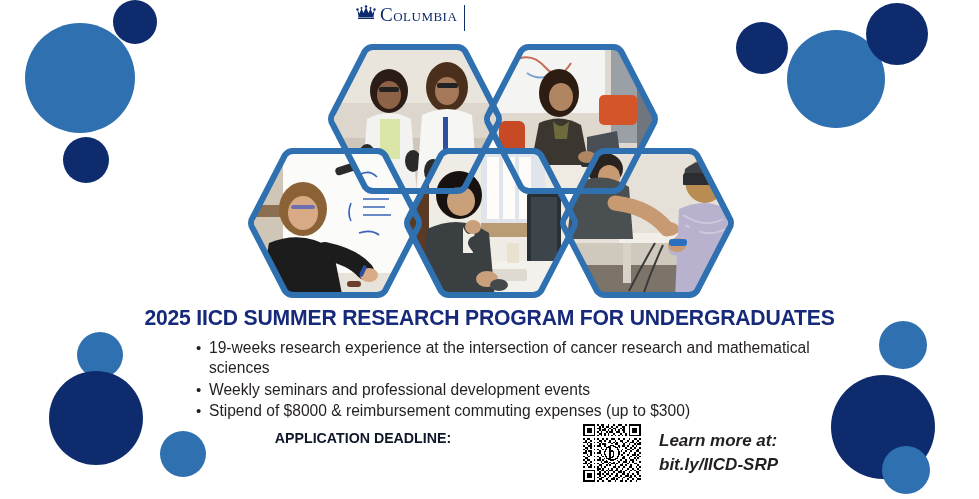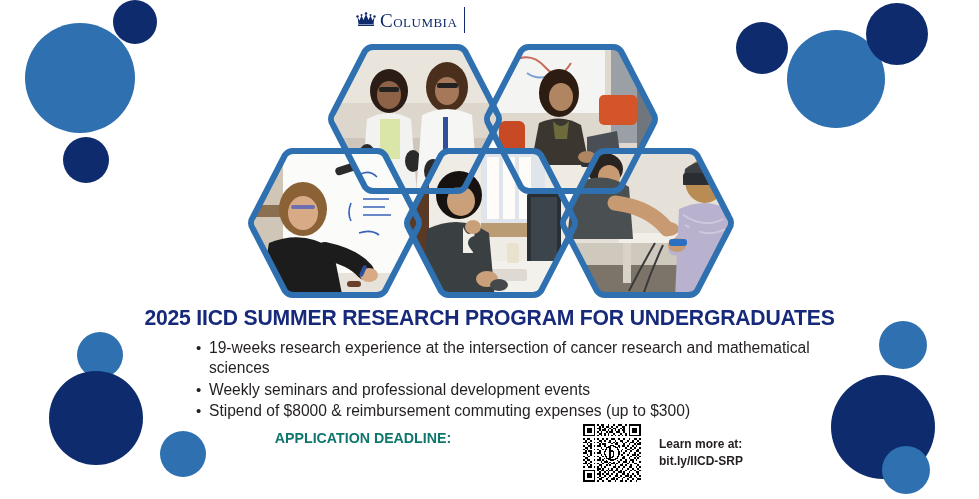--- a/index.html
+++ b/index.html
@@ -16,21 +16,21 @@
     overflow: hidden;
   }
 
   
   .circle { position: absolute; border-radius: 50%; }
 
   
   #logo {
     position: absolute;
     left: 356px; top: 5px;
-    display: flex; align-items: center;
+    display: flex; 
     height: 30px;
   }
   #crown { width: 20px; height: 16px; margin-right: 4px; display:block; }
   #columbia-word {
     font-family: "Liberation Serif", serif;
     font-size: 19px;
     letter-spacing: .5px;
     color: #0E2B6D;
     font-variant: small-caps;
     line-height: 1;
@@ -83,37 +83,38 @@
     text-align: left;
   }
   .bullet .btext { flex: 1 1 auto; }
 
   
   #deadline {
     position: absolute;
     left: 198px; top: 428px;
     width: 330px;
     text-align: center;
-    color: #0f766e;
+    color: #0f172a;
     font-weight: bold;
     font-size: 14.2px;
     line-height: 1.45;
   }
   #learnblock {
     position: absolute;
     left: 583px; top: 424px;
     display: flex; align-items: center;
   }
   #qr { width: 58px; height: 58px; display: block; }
   #learn-text {
     margin-left: 18px;
     color: #231f20;
     font-weight: bold;
-    font-size: 12px;
+    font-size: 17px;
     line-height: 1.42;
+    font-style: italic;
   }
 </style>
 </head>
 <body>
 
 <div id="poster">
 
   <div id="decorations">
       <div class="circle" style="left: 25px; top: 23px; width: 110px; height: 110px; background: rgb(46, 112, 176);"></div>
       <div class="circle" style="left: 113px; top: 0px; width: 44px; height: 44px; background: rgb(14, 43, 109);"></div>

